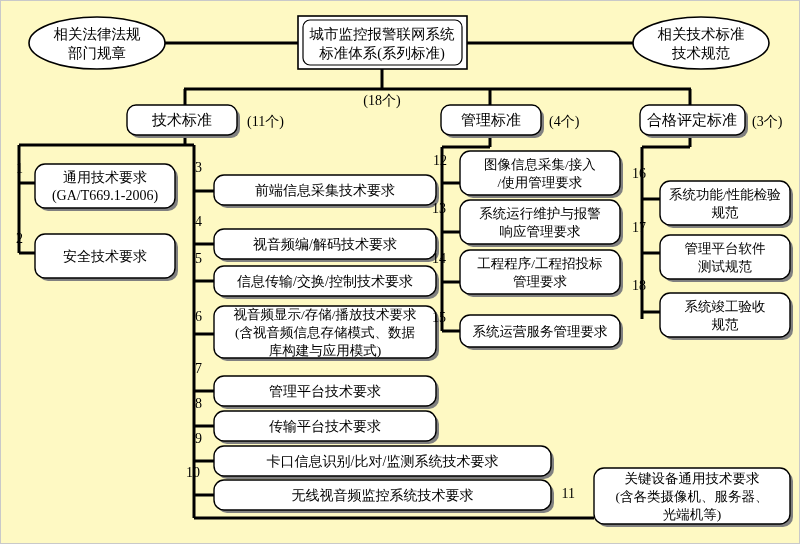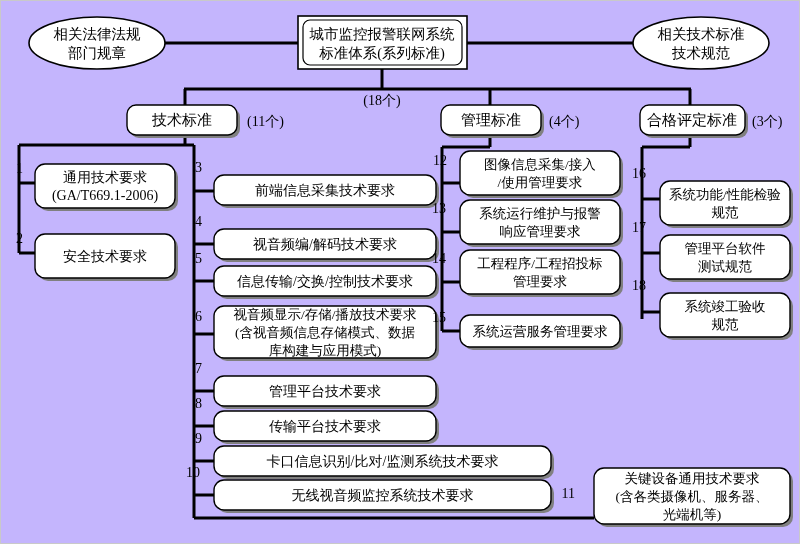--- a/index.html
+++ b/index.html
@@ -1,18 +1,18 @@
 <!DOCTYPE html>
 <html><head>
 <meta charset="utf-8">
 <style>
   html,body{margin:0;padding:0;background:#fff;}
   body{width:800px;height:544px;overflow:hidden;
        font-family:"Liberation Serif","DejaVu Serif",serif;}
-  #stage{position:relative;width:800px;height:544px;background:#c4b5fd;
+  #stage{position:relative;width:800px;height:544px;background:#fef9c3;
          border:1px solid #c9c9c9;box-sizing:border-box;}
   svg{position:absolute;left:0;top:0;width:800px;height:544px;}
   .lbl{font-family:"Liberation Serif","DejaVu Serif",serif;fill:#000;}
 </style>
 </head>
 <body>
 
 <div id="stage">
   <svg viewBox="0 0 800 544" xmlns="http://www.w3.org/2000/svg">
 

